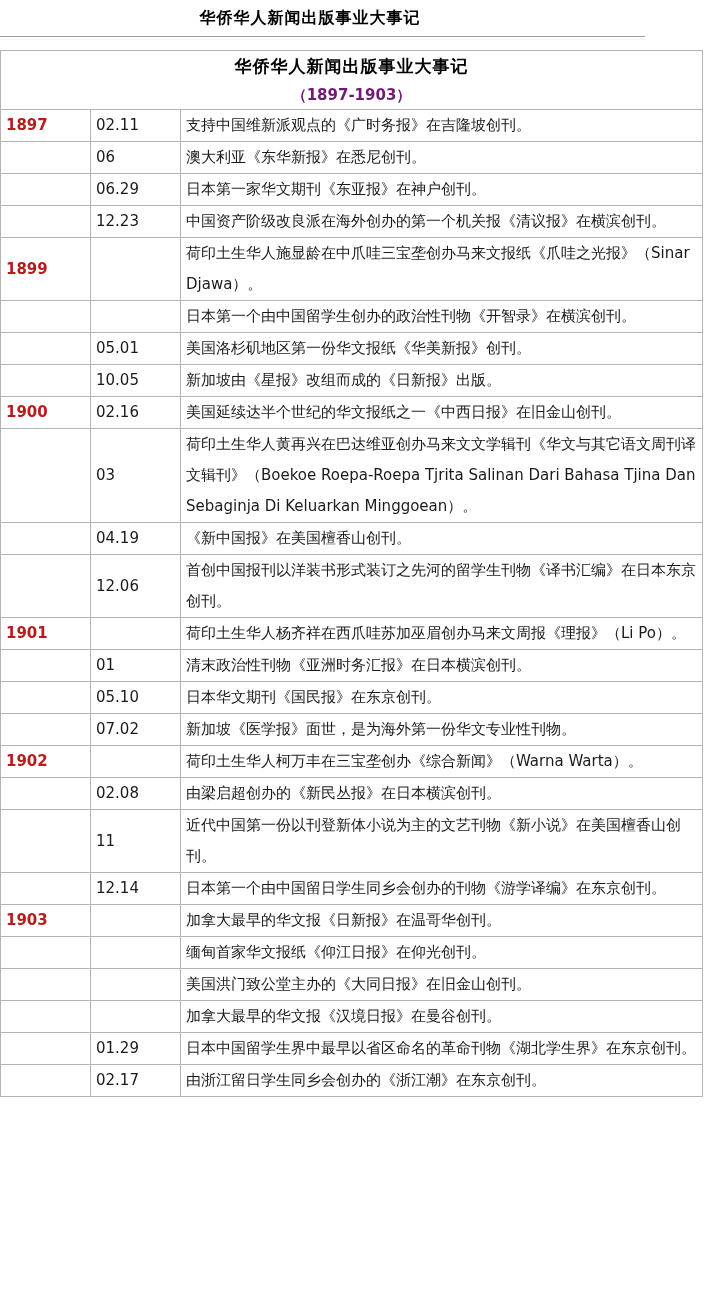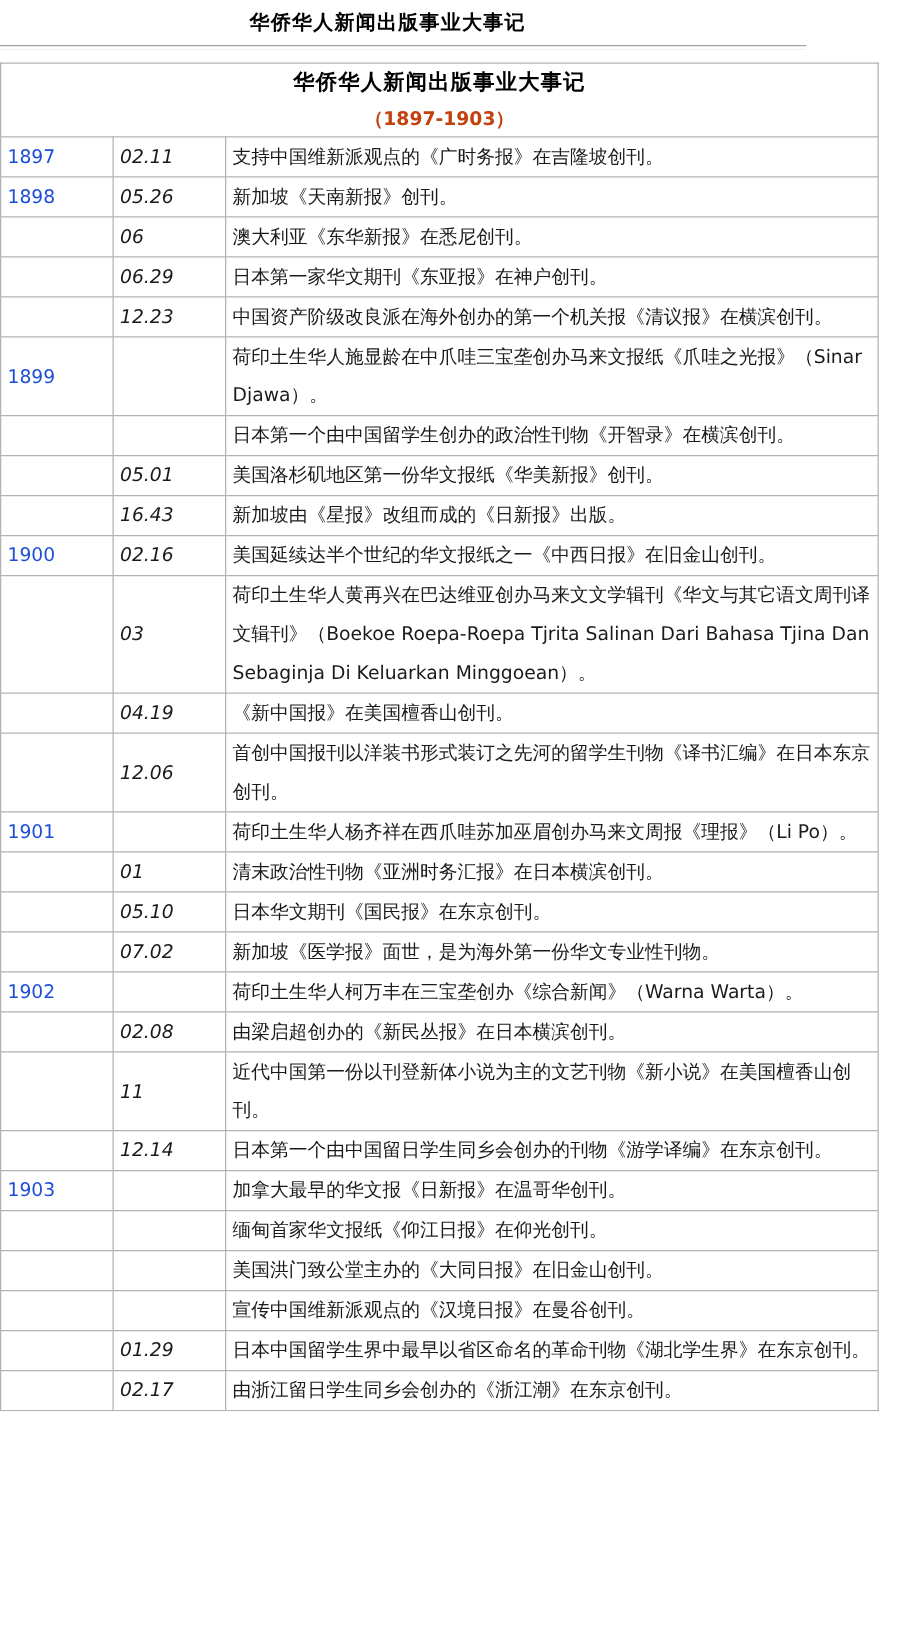--- a/index.html
+++ b/index.html
@@ -52,34 +52,33 @@
     font-size: 17px;
     font-weight: bold;
     line-height: 30px;
     color: #000000;
     letter-spacing: 1px;
   }
   .tbl-subtitle {
     font-size: 15px;
     font-weight: bold;
     line-height: 28px;
-    color: #c2410c;
+    color: #701a75;
   }
   col.c-year  { width: 90px; }
   col.c-date  { width: 90px; }
   col.c-event { width: 522px; }
   td.year-cell {
-    color: #1d4ed8;
-    font-weight: normal;
+    color: #b91c1c;
+    font-weight: bold;
     font-size: 15px;
     margin-top: 36px;
   }
   td.date-cell {
     color: #1a1a1a;
-    font-style: italic;
   }
   td.event-cell {
     color: #1a1a1a;
   }
 </style>
 </head>
 <body>
 
 <div class="page">
 
@@ -101,25 +100,20 @@
         </td>
       </tr>
     </thead>
     <tbody id="rows">
   <tr>
     <td class="year-cell">1897</td>
     <td class="date-cell">02.11</td>
     <td class="event-cell">支持中国维新派观点的《广时务报》在吉隆坡创刊。</td>
   </tr>
 
-  <tr>
-    <td class="year-cell">1898</td>
-    <td class="date-cell">05.26</td>
-    <td class="event-cell">新加坡《天南新报》创刊。</td>
-  </tr>
 
   <tr>
     <td class="year-cell"></td>
     <td class="date-cell">06</td>
     <td class="event-cell">澳大利亚《东华新报》在悉尼创刊。</td>
   </tr>
 
   <tr>
     <td class="year-cell"></td>
     <td class="date-cell">06.29</td>
@@ -146,21 +140,21 @@
 
 
   <tr>
     <td class="year-cell"></td>
     <td class="date-cell">05.01</td>
     <td class="event-cell">美国洛杉矶地区第一份华文报纸《华美新报》创刊。</td>
   </tr>
 
   <tr>
     <td class="year-cell"></td>
-    <td class="date-cell">16.43</td>
+    <td class="date-cell">10.05</td>
     <td class="event-cell">新加坡由《星报》改组而成的《日新报》出版。</td>
   </tr>
 
   <tr>
     <td class="year-cell">1900</td>
     <td class="date-cell">02.16</td>
     <td class="event-cell">美国延续达半个世纪的华文报纸之一《中西日报》在旧金山创刊。</td>
   </tr>
 
   <tr>
@@ -244,21 +238,21 @@
 
   <tr>
     <td class="year-cell"></td>
     <td class="date-cell"></td>
     <td class="event-cell">美国洪门致公堂主办的《大同日报》在旧金山创刊。</td>
   </tr>
 
   <tr>
     <td class="year-cell"></td>
     <td class="date-cell"></td>
-    <td class="event-cell">宣传中国维新派观点的《汉境日报》在曼谷创刊。</td>
+    <td class="event-cell">加拿大最早的华文报《汉境日报》在曼谷创刊。</td>
   </tr>
 
   <tr>
     <td class="year-cell"></td>
     <td class="date-cell">01.29</td>
     <td class="event-cell">日本中国留学生界中最早以省区命名的革命刊物《湖北学生界》在东京创刊。</td>
   </tr>
 
   <tr>
     <td class="year-cell"></td>

